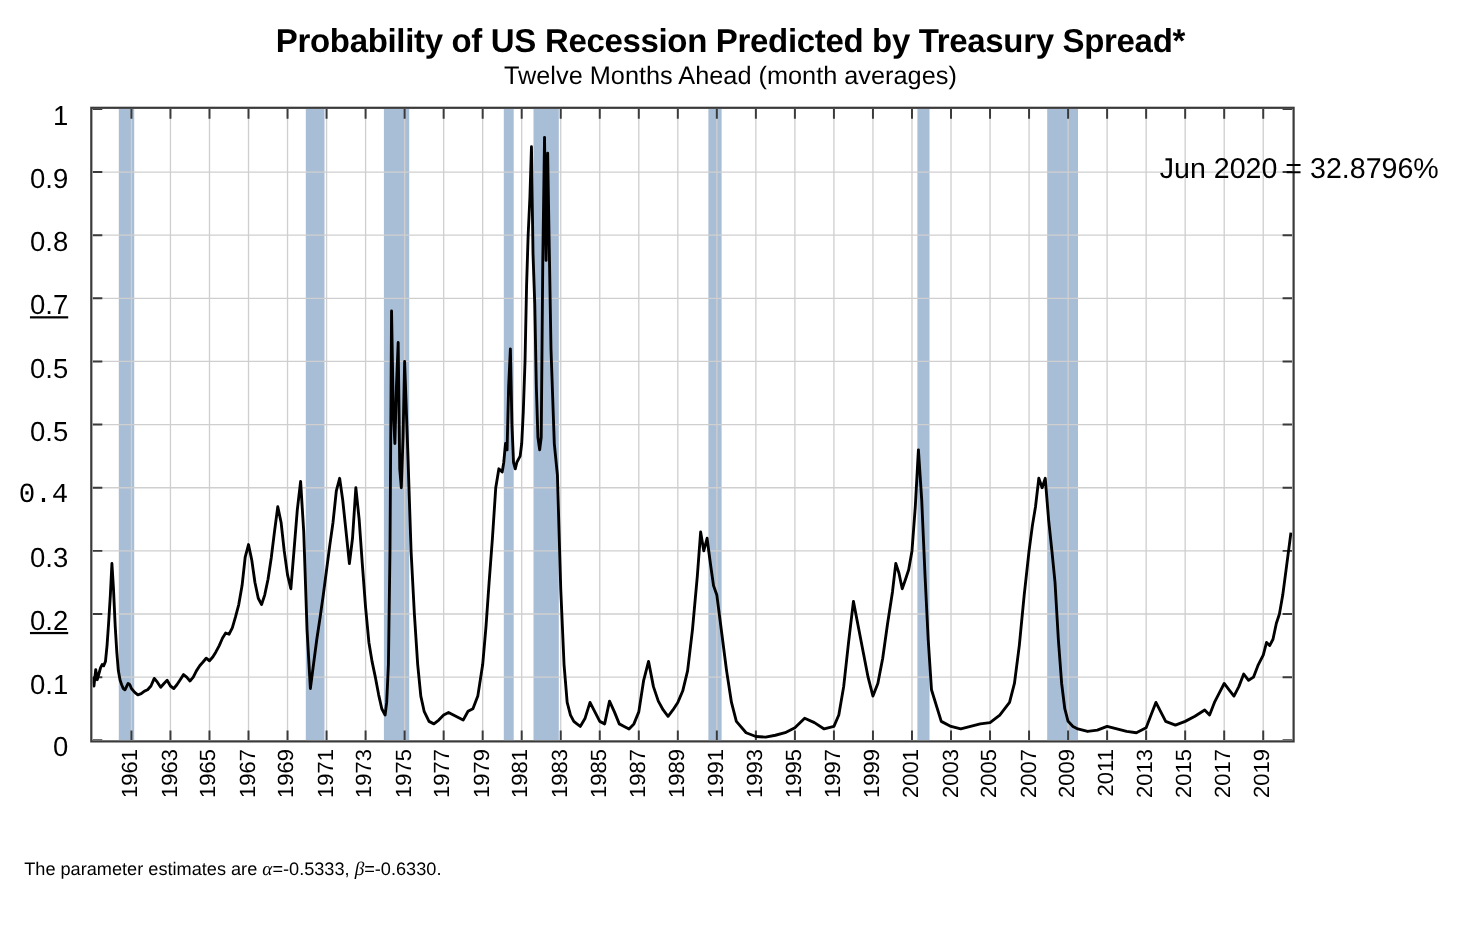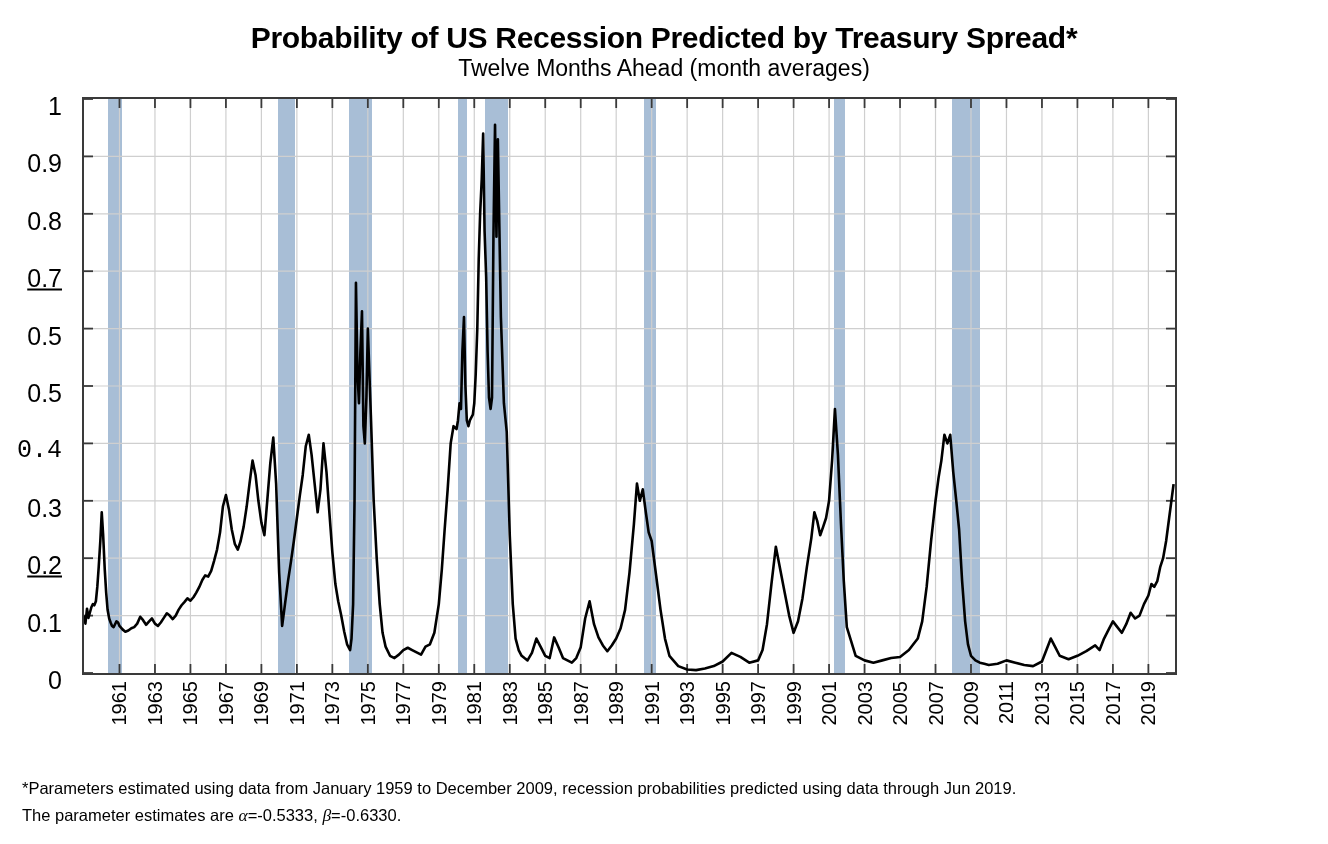--- a/index.html
+++ b/index.html
@@ -194,20 +194,21 @@
             <line x1="1091" y1="57.39999999999998" x2="1082" y2="57.39999999999998" stroke="#3a3a3a" stroke-width="1.8"></line>
             <line x1="0" y1="0" x2="9" y2="0" stroke="#3a3a3a" stroke-width="1.8"></line>
             <line x1="1091" y1="0" x2="1082" y2="0" stroke="#3a3a3a" stroke-width="1.8"></line>
           </svg>
         <svg class="curve" id="curvesvg" viewBox="0 0 1091 574" preserveAspectRatio="none">
             <path d="M0.00 516.60 L1.42 524.64 L3.02 509.71 L4.43 518.90 L5.85 513.73 L7.45 507.99 L8.87 505.12 L10.29 506.27 L11.89 502.25 L13.30 487.90 L14.72 467.81 L16.32 441.98 L17.74 413.28 L19.16 436.24 L20.76 470.68 L22.17 493.64 L23.59 510.86 L25.19 519.47 L26.61 523.49 L28.03 526.93 L29.63 528.08 L31.04 525.21 L32.46 522.34 L34.06 523.49 L35.48 526.93 L38.50 530.38 L41.33 532.67 L44.35 531.52 L47.37 529.23 L50.20 528.08 L53.22 524.64 L56.24 517.75 L59.07 521.19 L62.09 525.78 L65.11 522.34 L67.94 519.47 L70.96 524.64 L73.98 526.93 L76.81 523.49 L79.83 518.90 L82.85 514.30 L85.68 516.60 L88.70 520.04 L91.71 516.60 L94.55 510.86 L97.57 506.27 L100.58 502.82 L103.42 499.38 L106.44 501.68 L109.45 498.23 L112.29 493.64 L115.31 487.90 L118.32 481.01 L121.16 476.42 L124.18 477.57 L127.19 471.83 L130.03 462.07 L133.05 450.59 L136.06 433.37 L138.90 407.54 L141.92 396.06 L144.93 410.41 L147.77 430.50 L150.79 444.85 L153.80 450.59 L156.64 441.98 L159.66 427.63 L162.67 407.54 L165.51 384.58 L168.53 361.62 L171.54 375.97 L174.38 401.80 L177.40 423.61 L180.41 436.24 L183.25 401.80 L186.27 364.49 L189.28 338.66 L192.12 384.58 L195.14 473.55 L198.15 526.93 L200.99 505.12 L204.01 482.16 L207.02 462.07 L209.86 441.98 L212.88 419.02 L215.89 396.06 L218.73 375.97 L221.75 347.27 L224.76 335.79 L227.60 355.88 L230.62 384.58 L233.63 413.28 L236.47 390.32 L239.49 344.40 L242.50 373.10 L245.34 413.28 L248.36 453.46 L251.37 485.03 L254.21 502.25 L257.23 516.60 L260.24 532.67 L263.08 545.30 L266.10 551.04 L267.52 539.56 L269.11 505.12 L270.53 401.80 L271.95 183.68 L273.55 275.52 L274.97 304.22 L276.39 252.56 L277.98 212.38 L279.40 327.18 L280.82 344.40 L282.42 298.48 L283.84 229.60 L286.85 315.70 L289.69 401.80 L292.71 459.20 L295.72 505.12 L298.56 533.82 L301.58 547.60 L306.01 556.78 L310.45 559.08 L314.88 555.63 L319.32 551.04 L323.75 548.74 L328.19 551.04 L332.62 553.34 L337.06 555.63 L341.49 547.60 L345.93 545.30 L350.36 533.82 L354.80 505.12 L357.81 470.68 L360.65 430.50 L363.67 390.32 L366.68 344.40 L369.52 327.18 L372.54 330.05 L373.96 321.44 L375.55 304.22 L376.97 309.96 L378.39 252.56 L379.99 218.12 L381.41 287.00 L382.83 321.44 L384.42 327.18 L385.84 321.44 L387.26 318.57 L388.86 315.70 L390.28 304.22 L391.70 275.52 L393.29 229.60 L394.71 160.72 L396.13 114.80 L397.73 80.36 L399.15 34.44 L400.57 132.02 L402.16 177.94 L403.58 252.56 L405.00 298.48 L406.60 309.96 L408.02 298.48 L409.44 137.76 L411.03 25.83 L412.45 137.76 L413.87 40.18 L416.89 218.12 L419.90 304.22 L422.74 332.92 L425.76 436.24 L428.77 505.12 L431.61 539.56 L434.63 551.04 L437.64 556.78 L440.48 559.08 L443.50 561.37 L447.93 553.91 L452.37 539.56 L456.80 548.17 L461.24 556.78 L465.67 559.08 L470.11 538.41 L474.54 548.17 L478.98 559.08 L483.41 561.37 L487.85 563.67 L492.28 559.08 L496.72 548.17 L501.15 519.47 L505.59 502.25 L510.02 525.21 L514.46 538.41 L518.89 546.45 L523.33 552.19 L527.76 546.45 L532.20 539.56 L536.63 529.23 L541.07 510.86 L545.50 473.55 L549.93 424.76 L552.95 384.58 L555.79 401.80 L558.80 390.32 L561.82 413.28 L564.66 433.37 L567.67 441.98 L572.11 476.42 L576.54 510.86 L580.98 539.56 L585.41 556.78 L594.28 567.11 L603.15 570.56 L612.02 571.13 L620.89 569.41 L629.76 567.11 L638.63 562.52 L647.50 553.91 L656.37 557.93 L665.24 563.67 L674.11 561.37 L678.55 551.04 L682.98 525.21 L687.42 485.03 L691.85 447.72 L696.29 470.68 L700.72 493.64 L705.16 516.60 L709.59 533.82 L714.03 522.34 L718.46 499.38 L722.90 467.81 L727.33 439.11 L730.35 413.28 L733.19 421.89 L736.20 436.24 L739.22 427.63 L742.06 419.02 L745.07 401.80 L748.09 361.62 L750.93 309.96 L753.94 355.88 L756.96 424.76 L759.80 482.16 L762.81 528.08 L771.68 556.78 L780.55 561.37 L789.42 563.67 L798.29 561.37 L807.16 559.08 L816.03 557.93 L824.90 551.04 L833.77 539.56 L838.21 522.34 L842.64 487.90 L847.08 441.98 L851.51 401.80 L854.53 378.84 L857.37 361.62 L860.38 335.79 L863.40 344.40 L866.24 335.79 L869.25 373.10 L872.27 401.80 L875.11 430.50 L878.12 482.16 L881.14 522.34 L883.98 545.30 L886.99 556.78 L891.43 561.37 L895.86 563.67 L900.30 564.82 L904.73 565.96 L913.60 564.82 L922.47 561.37 L931.34 563.67 L940.21 565.96 L949.08 567.11 L957.95 562.52 L962.39 551.04 L966.82 539.56 L971.26 548.17 L975.69 556.78 L984.56 560.22 L993.43 556.78 L1002.30 552.19 L1011.17 546.45 L1015.61 551.04 L1020.04 539.56 L1024.48 530.95 L1028.91 522.34 L1033.35 528.08 L1037.78 533.82 L1042.22 525.21 L1046.65 513.73 L1051.09 519.47 L1055.52 516.60 L1059.96 505.12 L1064.39 496.51 L1067.41 485.03 L1070.24 487.90 L1073.26 482.16 L1076.28 467.81 L1079.11 459.20 L1082.13 441.98 L1085.15 419.02 L1089.58 385.15 " fill="none" stroke="#000000" stroke-width="2.6" stroke-linejoin="round" vector-effect="non-scaling-stroke"></path>
           </svg>
       </div>
     </div>
 
+    <div class="annot">Jun 2020 = 32.8796%</div>
 
     <div class="xlabels">
         <div class="xlabel" style="left: 37.4797px;">1961</div>
         <div class="xlabel" style="left: 72.9593px;">1963</div>
         <div class="xlabel" style="left: 108.439px;">1965</div>
         <div class="xlabel" style="left: 143.919px;">1967</div>
         <div class="xlabel" style="left: 179.398px;">1969</div>
         <div class="xlabel" style="left: 214.878px;">1971</div>
         <div class="xlabel" style="left: 250.358px;">1973</div>
         <div class="xlabel" style="left: 285.837px;">1975</div>
@@ -230,17 +231,16 @@
         <div class="xlabel" style="left: 888.992px;">2009</div>
         <div class="xlabel" style="left: 924.472px;">2011</div>
         <div class="xlabel" style="left: 959.951px;">2013</div>
         <div class="xlabel" style="left: 995.431px;">2015</div>
         <div class="xlabel" style="left: 1030.91px;">2017</div>
         <div class="xlabel" style="left: 1066.39px;">2019</div>
       </div>
   </div>
 
   <div class="foot">
-    <div>*Parameters estimated using data from January 1959 to December 2009, recession probabilities predicted using data through Jun 2019.</div>
     <div><span>The parameter estimates are </span><i>α</i><span>=-0.5333, </span><i>β</i><span>=-0.6330.</span></div>
   </div>
 
 </div>
 
 </body></html>

